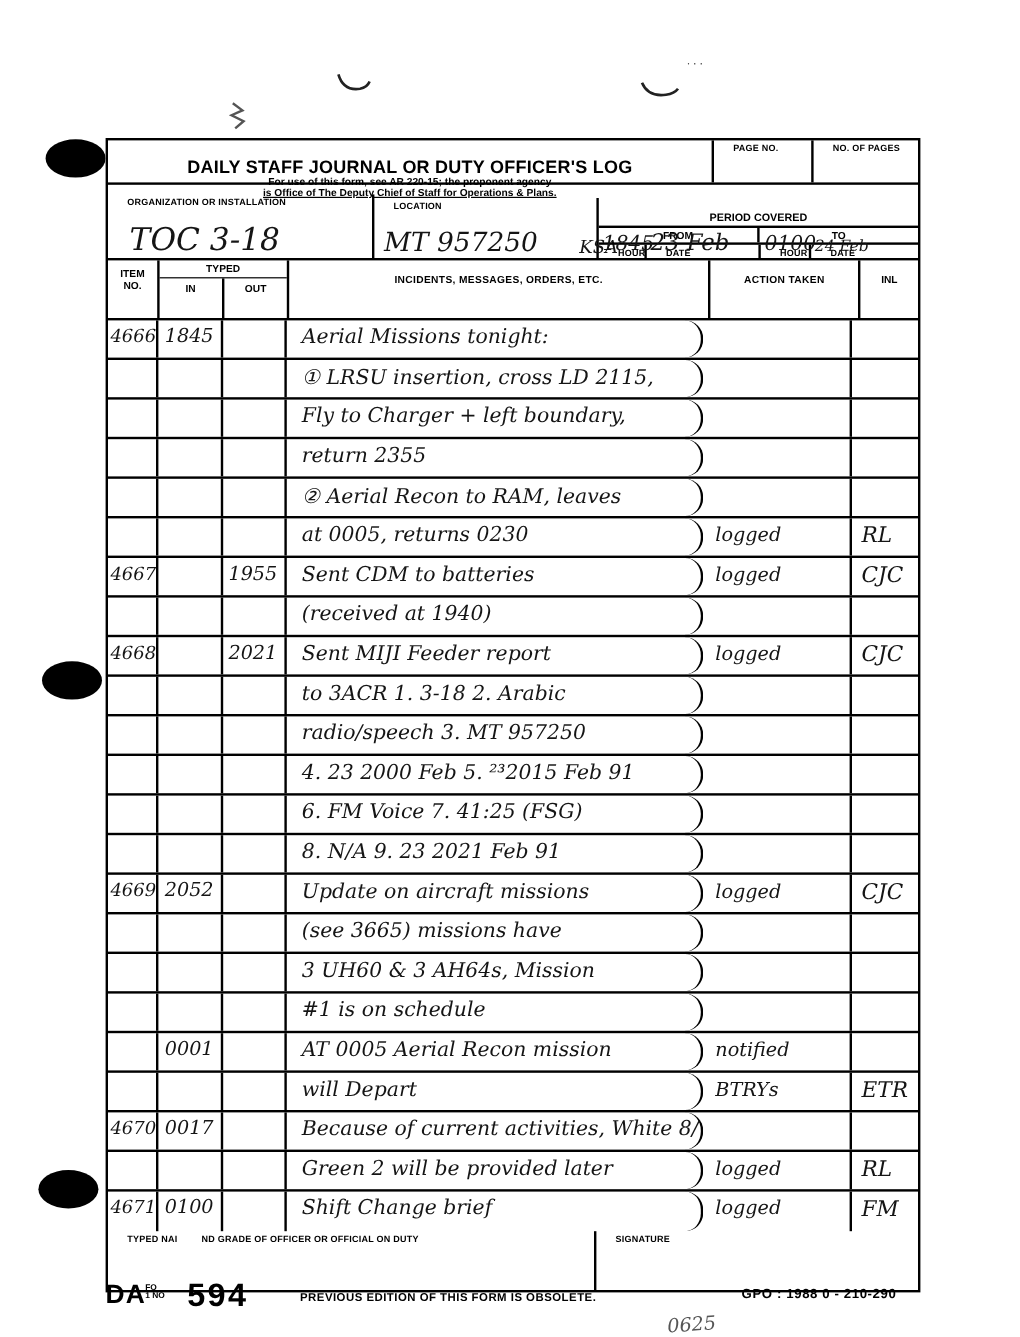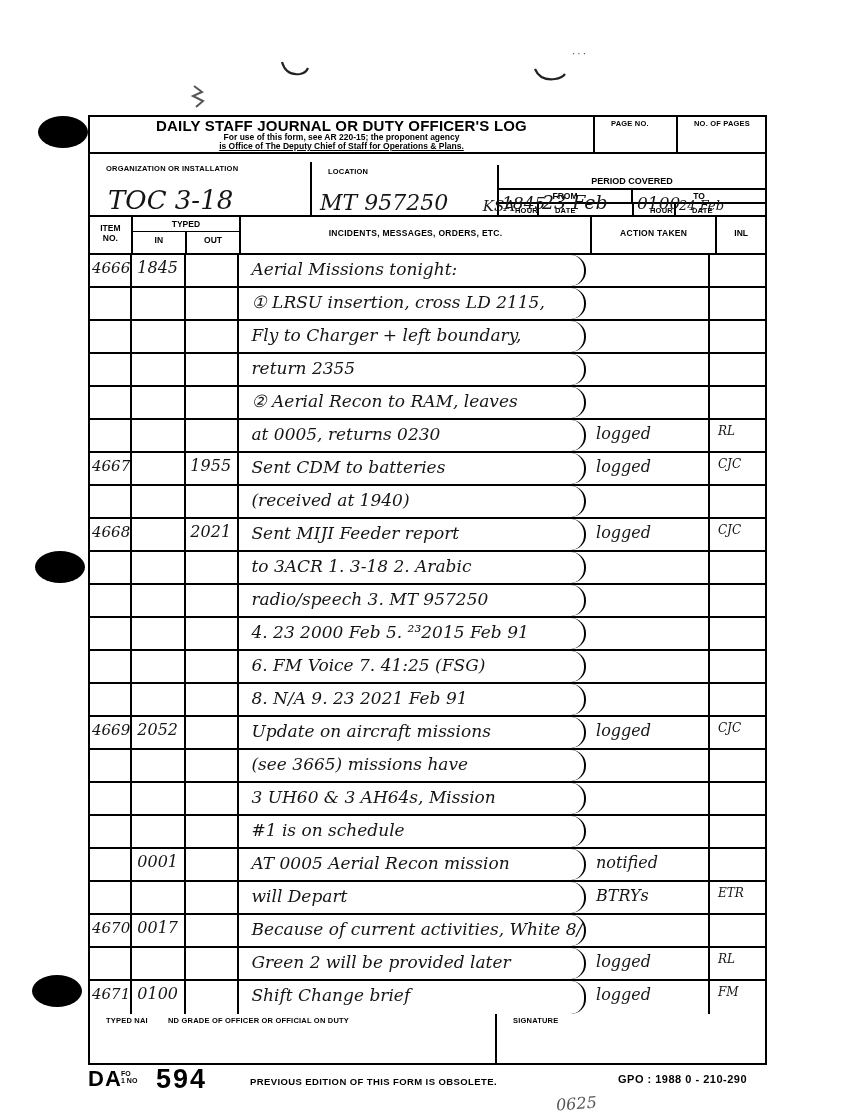--- a/index.html
+++ b/index.html
@@ -9,21 +9,21 @@
   }
   
   .hole{position:absolute;background:#000;border-radius:50%;}
   
   .artifact{position:absolute;color:#333;}
   
   .form{position:absolute;left:88px;top:115px;width:679px;border:2px solid #000;box-sizing:border-box;background:#fff;}
   .band{display:flex;border-bottom:2px solid #000;box-sizing:border-box;}
   .cellbox{box-sizing:border-box;border-right:2px solid #000;position:relative;}
   .cellbox:last-child{border-right:none;}
-  .title-cell{width:505px;text-align:center;padding-top:1px;}
+  .title-cell{width:505px;text-align:center;padding-top:15px;}
   .form-title{font-size:15px;font-weight:bold;letter-spacing:.2px;line-height:15px;}
   .form-sub{font-size:8.5px;font-weight:bold;line-height:9px;}
   .u{text-decoration:underline;}
   .pageno-cell{width:83px;}
   .nopages-cell{width:87px;}
   .tiny-label{font-size:7.5px;font-weight:bold;padding:2px 0 0 16px;letter-spacing:.2px;}
   .org-cell{width:222px;}
   .loc-cell{width:187px;}
   .period-cell{width:266px;padding:0;display:flex;flex-direction:column;}
   .period-title{text-align:center;font-size:9px;font-weight:bold;border-bottom:2px solid #000;padding:14px 0 2px;}
@@ -32,21 +32,21 @@
   .fromto > div:first-child{border-right:2px solid #000;}
   .hd-cells{display:flex;flex:1;}
   .hd-cells > div{box-sizing:border-box;border-right:2px solid #000;position:relative;}
   .hd-cells > div:last-child{border-right:none;}
   .hand{font-family:"DejaVu Serif",serif;font-style:italic;color:#151515;}
   .org-value{font-size:26px;padding:12px 0 0 18px;}
   .loc-value{font-size:22px;padding:14px 0 0 8px;white-space:nowrap;}
   .loc-note{position:absolute;right:-18px;bottom:0px;font-size:15px;}
   .pv{font-size:17px;white-space:nowrap;position:absolute;left:3px;bottom:2px;}
   
-  .colhead{display:flex;height:38px;border-bottom:2px solid #000;box-sizing:border-box;font-weight:bold;}
+  .colhead{display:flex;height:50px;border-bottom:2px solid #000;box-sizing:border-box;font-weight:bold;}
   .ch{box-sizing:border-box;border-right:2px solid #000;text-align:center;font-size:8.5px;}
   .ch:last-child{border-right:none;}
   .ch-item{width:43px;padding-top:6px;line-height:10px;}
   .ch-time{width:109px;display:flex;flex-direction:column;}
   .ch-time .t-top{border-bottom:1px solid #000;padding:2px 0;}
   .ch-time .t-bot{display:flex;flex:1;}
   .ch-time .t-bot div{flex:1;padding-top:3px;}
   .ch-time .t-bot div:first-child{border-right:2px solid #000;}
   .ch-inc{width:353px;padding-top:11px;letter-spacing:.3px;}
   .ch-act{width:126px;padding-top:11px;letter-spacing:.3px;}
@@ -54,21 +54,21 @@
   
   .trow{display:flex;height:33px;border-bottom:2px solid #000;box-sizing:border-box;}
   .trow:last-child{border-bottom:none;}
   .c{box-sizing:border-box;border-right:2px solid #000;overflow:visible;white-space:nowrap;}
   .c:last-child{border-right:none;}
   .c-item{width:43px;font-size:15px;padding:4px 0 0 2px;}
   .c-in{width:55px;font-size:16px;padding:3px 0 0 5px;}
   .c-out{width:54px;font-size:16px;padding:3px 0 0 4px;}
   .c-inc{width:353px;font-size:17px;padding:4px 0 0 12px;border-radius:15px;}
   .c-act{width:126px;font-size:16px;padding:4px 0 0 10px;}
-  .c-inl{width:56px;font-size:12px;padding:4px 0 0 8px;}
+  .c-inl{width:56px;font-size:18px;padding:4px 0 0 8px;}
   
   .sig-band{display:flex;height:49px;box-sizing:border-box;}
   .sig-left{width:407px;border-right:2px solid #000;box-sizing:border-box;display:flex;}
   .sig-right{flex:1;}
   
   .footer{position:absolute;left:88px;top:1064px;width:700px;height:48px;}
   .da{position:absolute;left:0;top:2px;font-size:22px;font-weight:bold;letter-spacing:1px;}
   .da-small{position:absolute;left:33px;top:6px;font-size:7px;font-weight:bold;line-height:7px;}
   .formnum{position:absolute;left:68px;top:0;font-size:27px;font-weight:bold;letter-spacing:2px;}
   .obsolete{position:absolute;left:162px;top:12px;font-size:9.5px;font-weight:bold;letter-spacing:.4px;}

